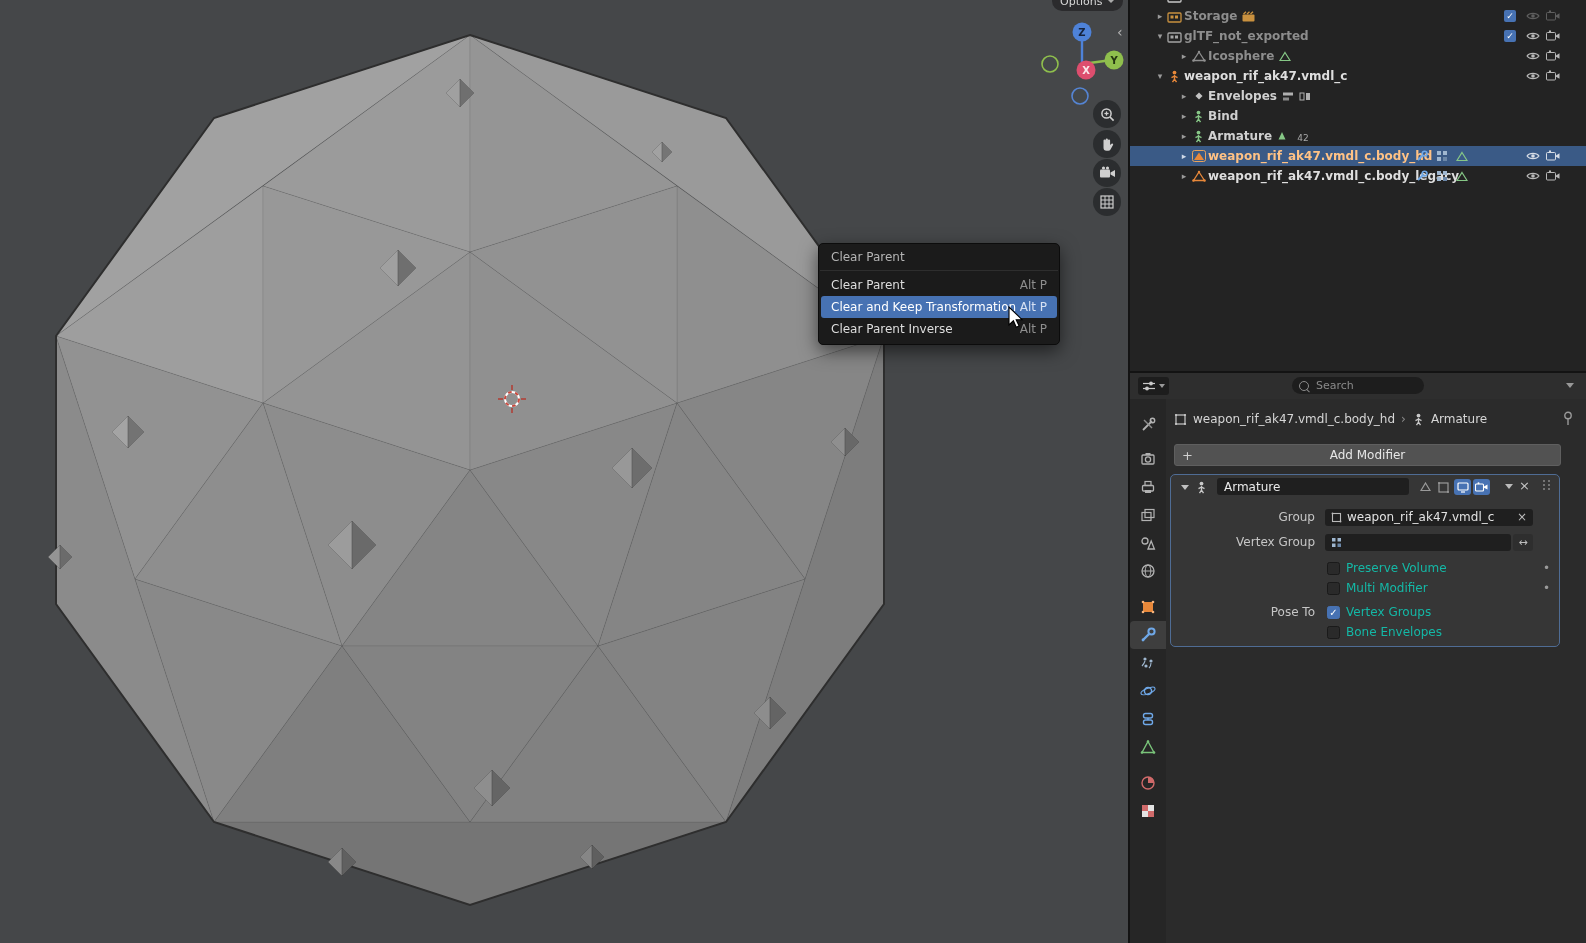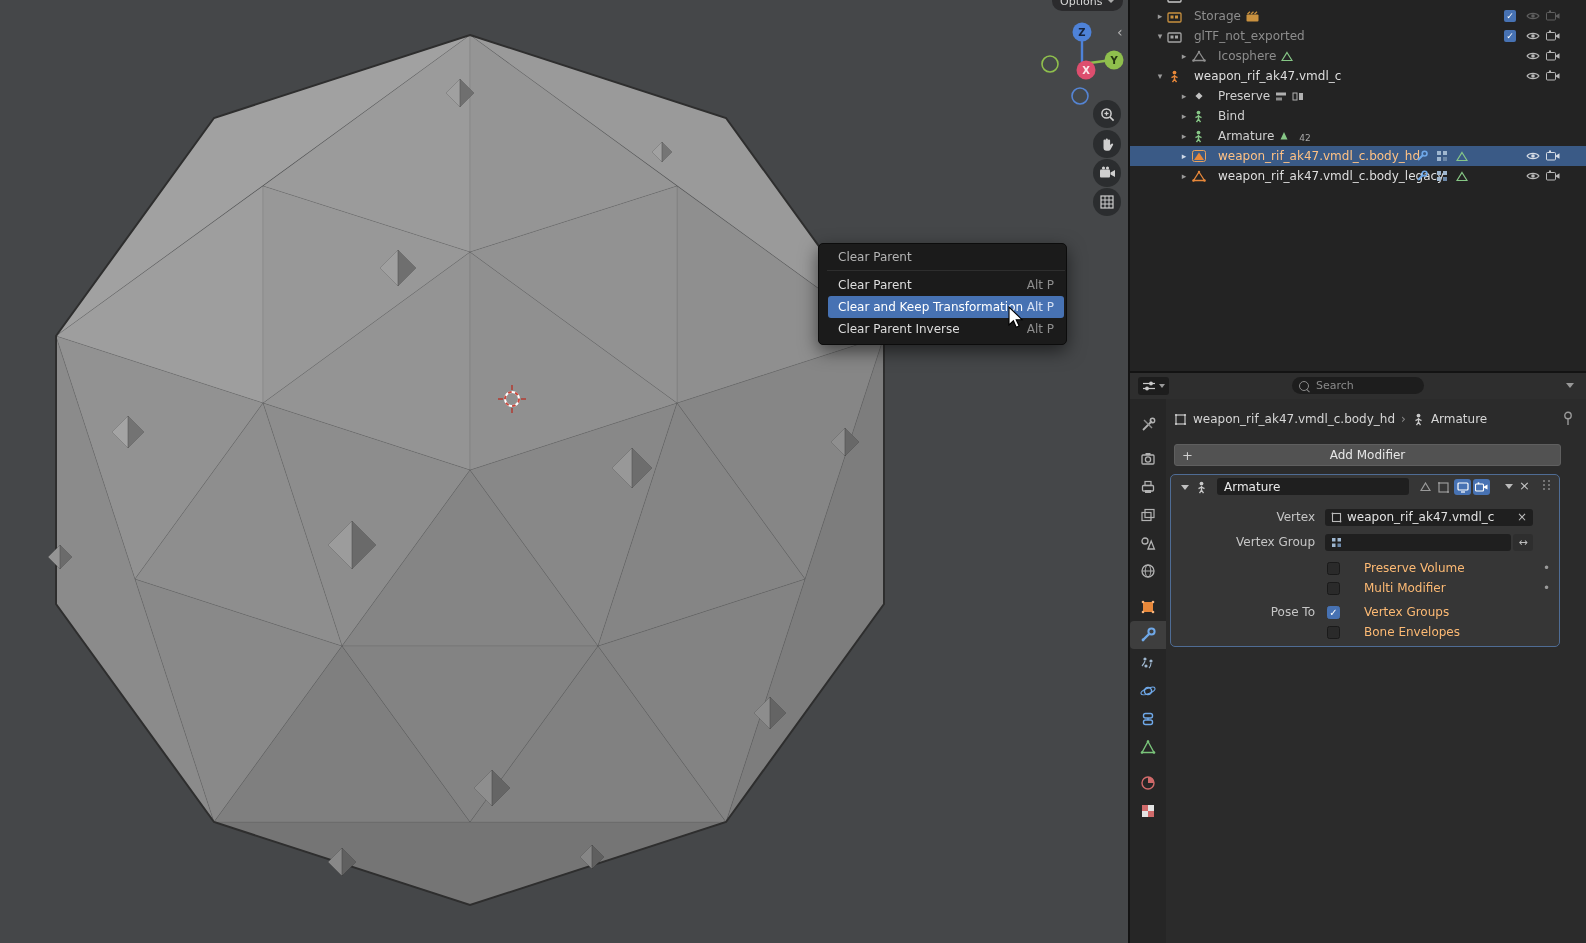--- a/index.html
+++ b/index.html
@@ -11,36 +11,36 @@
   
   #viewport{position:absolute;left:0;top:0;width:1128px;height:943px;background:#454749;border-right:2px solid #131313;overflow:hidden;}
   #options-btn{position:absolute;left:1052px;top:-9px;height:20px;padding:0 8px;background:rgba(40,40,42,.9);
     border-radius:10px;display:flex;align-items:center;gap:5px;color:#d8d8d8;font-size:11px;}
   #options-btn .caret{width:0;height:0;border-left:4px solid transparent;border-right:4px solid transparent;border-top:4px solid #aaa;}
   #collapse-arrow{position:absolute;left:1117px;top:24px;color:#b5b5b5;font-size:14px;}
   .vbtn{position:absolute;width:28px;height:28px;border-radius:14px;background:rgba(36,38,40,.78);display:flex;align-items:center;justify-content:center;}
 
   
   #ctx-menu{position:absolute;left:818px;top:243px;width:240px;background:#1b1b1b;border:1px solid #0c0c0c;
-    border-radius:5px;box-shadow:0 6px 18px rgba(0,0,0,.55);padding-bottom:4px;z-index:50;padding-left:7px;}
+    border-radius:5px;box-shadow:0 6px 18px rgba(0,0,0,.55);padding-bottom:4px;z-index:50;}
   .ctx-title{height:26px;display:flex;align-items:center;padding:0 12px;color:#b4b4b4;}
   .ctx-sep{border-top:1px solid #2e2e2e;margin:0 1px 3px 1px;}
   .ctx-item{height:22px;margin:0 2px;padding:0 10px;border-radius:3px;display:flex;align-items:center;justify-content:space-between;color:#dedede;}
   .ctx-item .sc{color:#8e8e8e;text-align:center;}
   .ctx-item.hl{background:#4772b3;color:#ffffff;}
   .ctx-item.hl .sc{color:#d7e1f3;}
 
   
   #outliner{position:absolute;left:1130px;top:0;width:456px;height:371px;background:#232323;border-bottom:2px solid #131313;overflow:hidden;}
   .orow{position:absolute;left:0;width:456px;height:20px;display:flex;align-items:center;}
   .orow.sel{background:#3a5a86;}
   .oarrow{width:12px;color:#9a9a9a;font-size:9px;text-align:center;flex:none;}
   .lvl0{margin-left:24px;} .lvl1{margin-left:48px;}
   .oicon{width:17px;flex:none;display:flex;justify-content:center;}
-  .olabel{margin-left:11px;white-space:nowrap;}
+  .olabel{margin-left:1px;white-space:nowrap;font-weight:bold;}
   .dim{color:#8d8d8d;} .lit{color:#dedede;} .seltext{color:#ffc285;}
   .obadge{margin-left:5px;display:flex;align-items:center;}
   .ochk{position:absolute;left:374px;top:4px;width:12px;height:12px;background:#4772b3;border-radius:2px;
         color:#fff;font-size:9px;display:flex;align-items:center;justify-content:center;}
   .oeye{position:absolute;left:396px;top:5px;} .ocam{position:absolute;left:416px;top:4px;}
   .omod1{position:absolute;left:286px;top:4px;} .omod2{position:absolute;left:306px;top:4px;} .omod3{position:absolute;left:326px;top:5px;}
   .faded{opacity:.4;}
 
   
   #props{position:absolute;left:1130px;top:373px;width:456px;height:570px;background:#2b2b2b;}
@@ -77,21 +77,21 @@
   #mod-grip{position:absolute;left:372px;top:5px;display:grid;grid-template-columns:3px 3px;grid-gap:2px;}
   #mod-grip span{width:2px;height:2px;background:#8a8a8a;border-radius:50%;}
 
   .prow{position:absolute;left:0;width:390px;height:18px;display:flex;align-items:center;}
   .plabel{width:144px;text-align:right;color:#c6c6c6;flex:none;}
   .pfield{margin-left:10px;height:17px;background:#1f1f1f;border-radius:3px;display:flex;align-items:center;padding:0 6px;gap:5px;box-sizing:border-box;color:#e2e2e2;}
   .pfield .x{margin-left:auto;color:#bdbdbd;}
   .chk{width:13px;height:13px;border-radius:2.5px;background:#2a2a2a;border:1px solid #1a1a1a;box-sizing:border-box;flex:none;
        display:flex;align-items:center;justify-content:center;color:#fff;font-size:10px;}
   .chk.on{background:#4772b3;border-color:#4772b3;}
-  .clabel{margin-left:24px;color:#fdba74;}
+  .clabel{margin-left:6px;color:#14b8a6;}
   .pdot{position:absolute;left:372px;color:#9a9a9a;}
   .swapbtn{width:20px;height:17px;background:#2e2e2e;border-radius:3px;margin-left:2px;display:flex;align-items:center;justify-content:center;color:#bdbdbd;font-size:11px;}
 
   svg{display:block;}
   text{font-family:"DejaVu Sans",sans-serif;}
 </style>
 </head>
 <body>
 
 <div id="app">
@@ -369,21 +369,21 @@
       </span>
     </div>
 
     <div class="orow" style="top:86px">
       <span class="oarrow lvl1">▸</span>
       <span class="oicon">
         <svg width="12" height="12">
             <rect x="3.5" y="3.5" width="5" height="5" transform="rotate(45 6 6)" fill="#c2c2c2"></rect>
           </svg>
       </span>
-      <span class="olabel">Preserve</span>
+      <span class="olabel">Envelopes</span>
       <span class="obadge">
         <svg width="12" height="11">
             <rect x="1" y="1.5" width="10" height="3" fill="#b0b0b0"></rect>
             <rect x="1" y="6.5" width="6" height="3" fill="#8a8a8a"></rect>
           </svg>
       </span>
       <span class="obadge">
         <svg width="12" height="11">
             <rect x="1" y="2" width="4" height="7" fill="none" stroke="#b0b0b0"></rect>
             <rect x="7" y="2" width="4" height="7" fill="#b0b0b0"></rect>
@@ -698,21 +698,21 @@
         <span id="mod-grip">
             <span></span>
             <span></span>
             <span></span>
             <span></span>
             <span></span>
             <span></span>
           </span>
 
         <div class="prow" style="top:33px">
-          <span class="plabel">Vertex</span>
+          <span class="plabel">Group</span>
           <span class="pfield" style="width:208px">
             <svg width="11" height="11">
                 <rect x="1.5" y="1.5" width="8" height="8" fill="none" stroke="#b9b9b9" stroke-width="1.1"></rect>
                 <circle cx="1.5" cy="1.5" r="0.9" fill="#b9b9b9"></circle>
                 <circle cx="9.5" cy="9.5" r="0.9" fill="#b9b9b9"></circle>
               </svg>
             <span>weapon_rif_ak47.vmdl_c</span>
             <span class="x">×</span>
           </span>
         </div>

